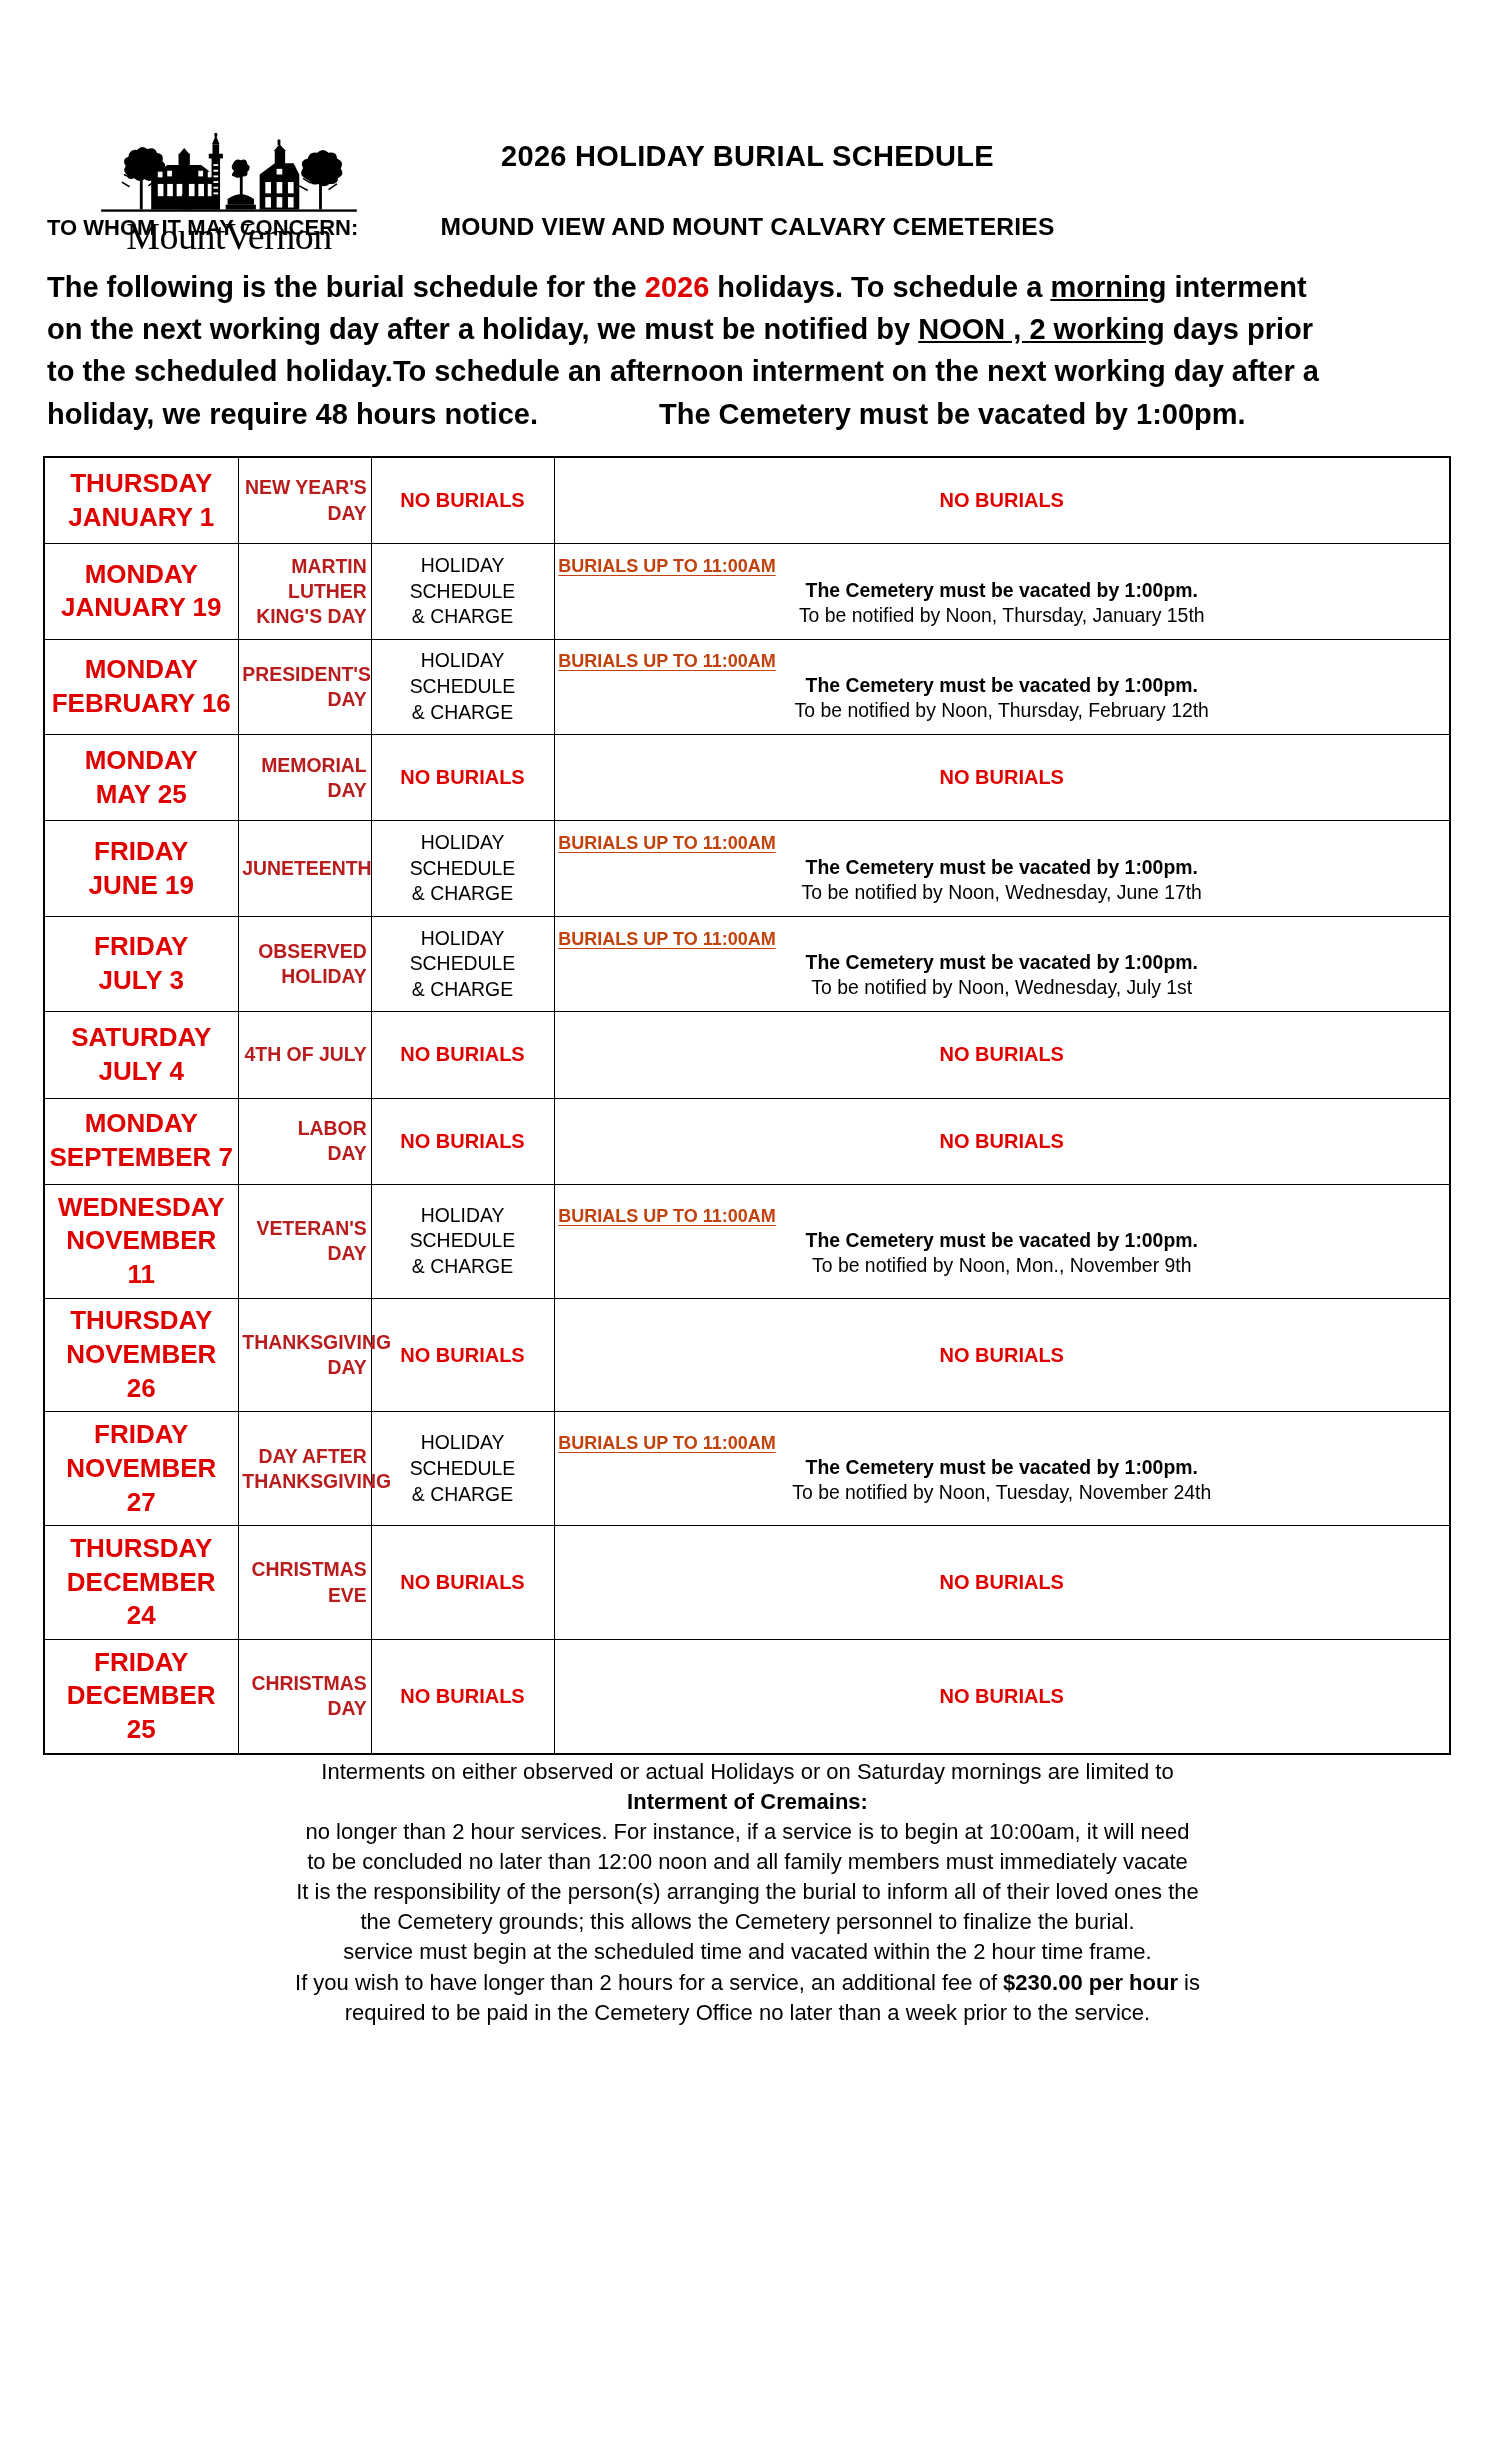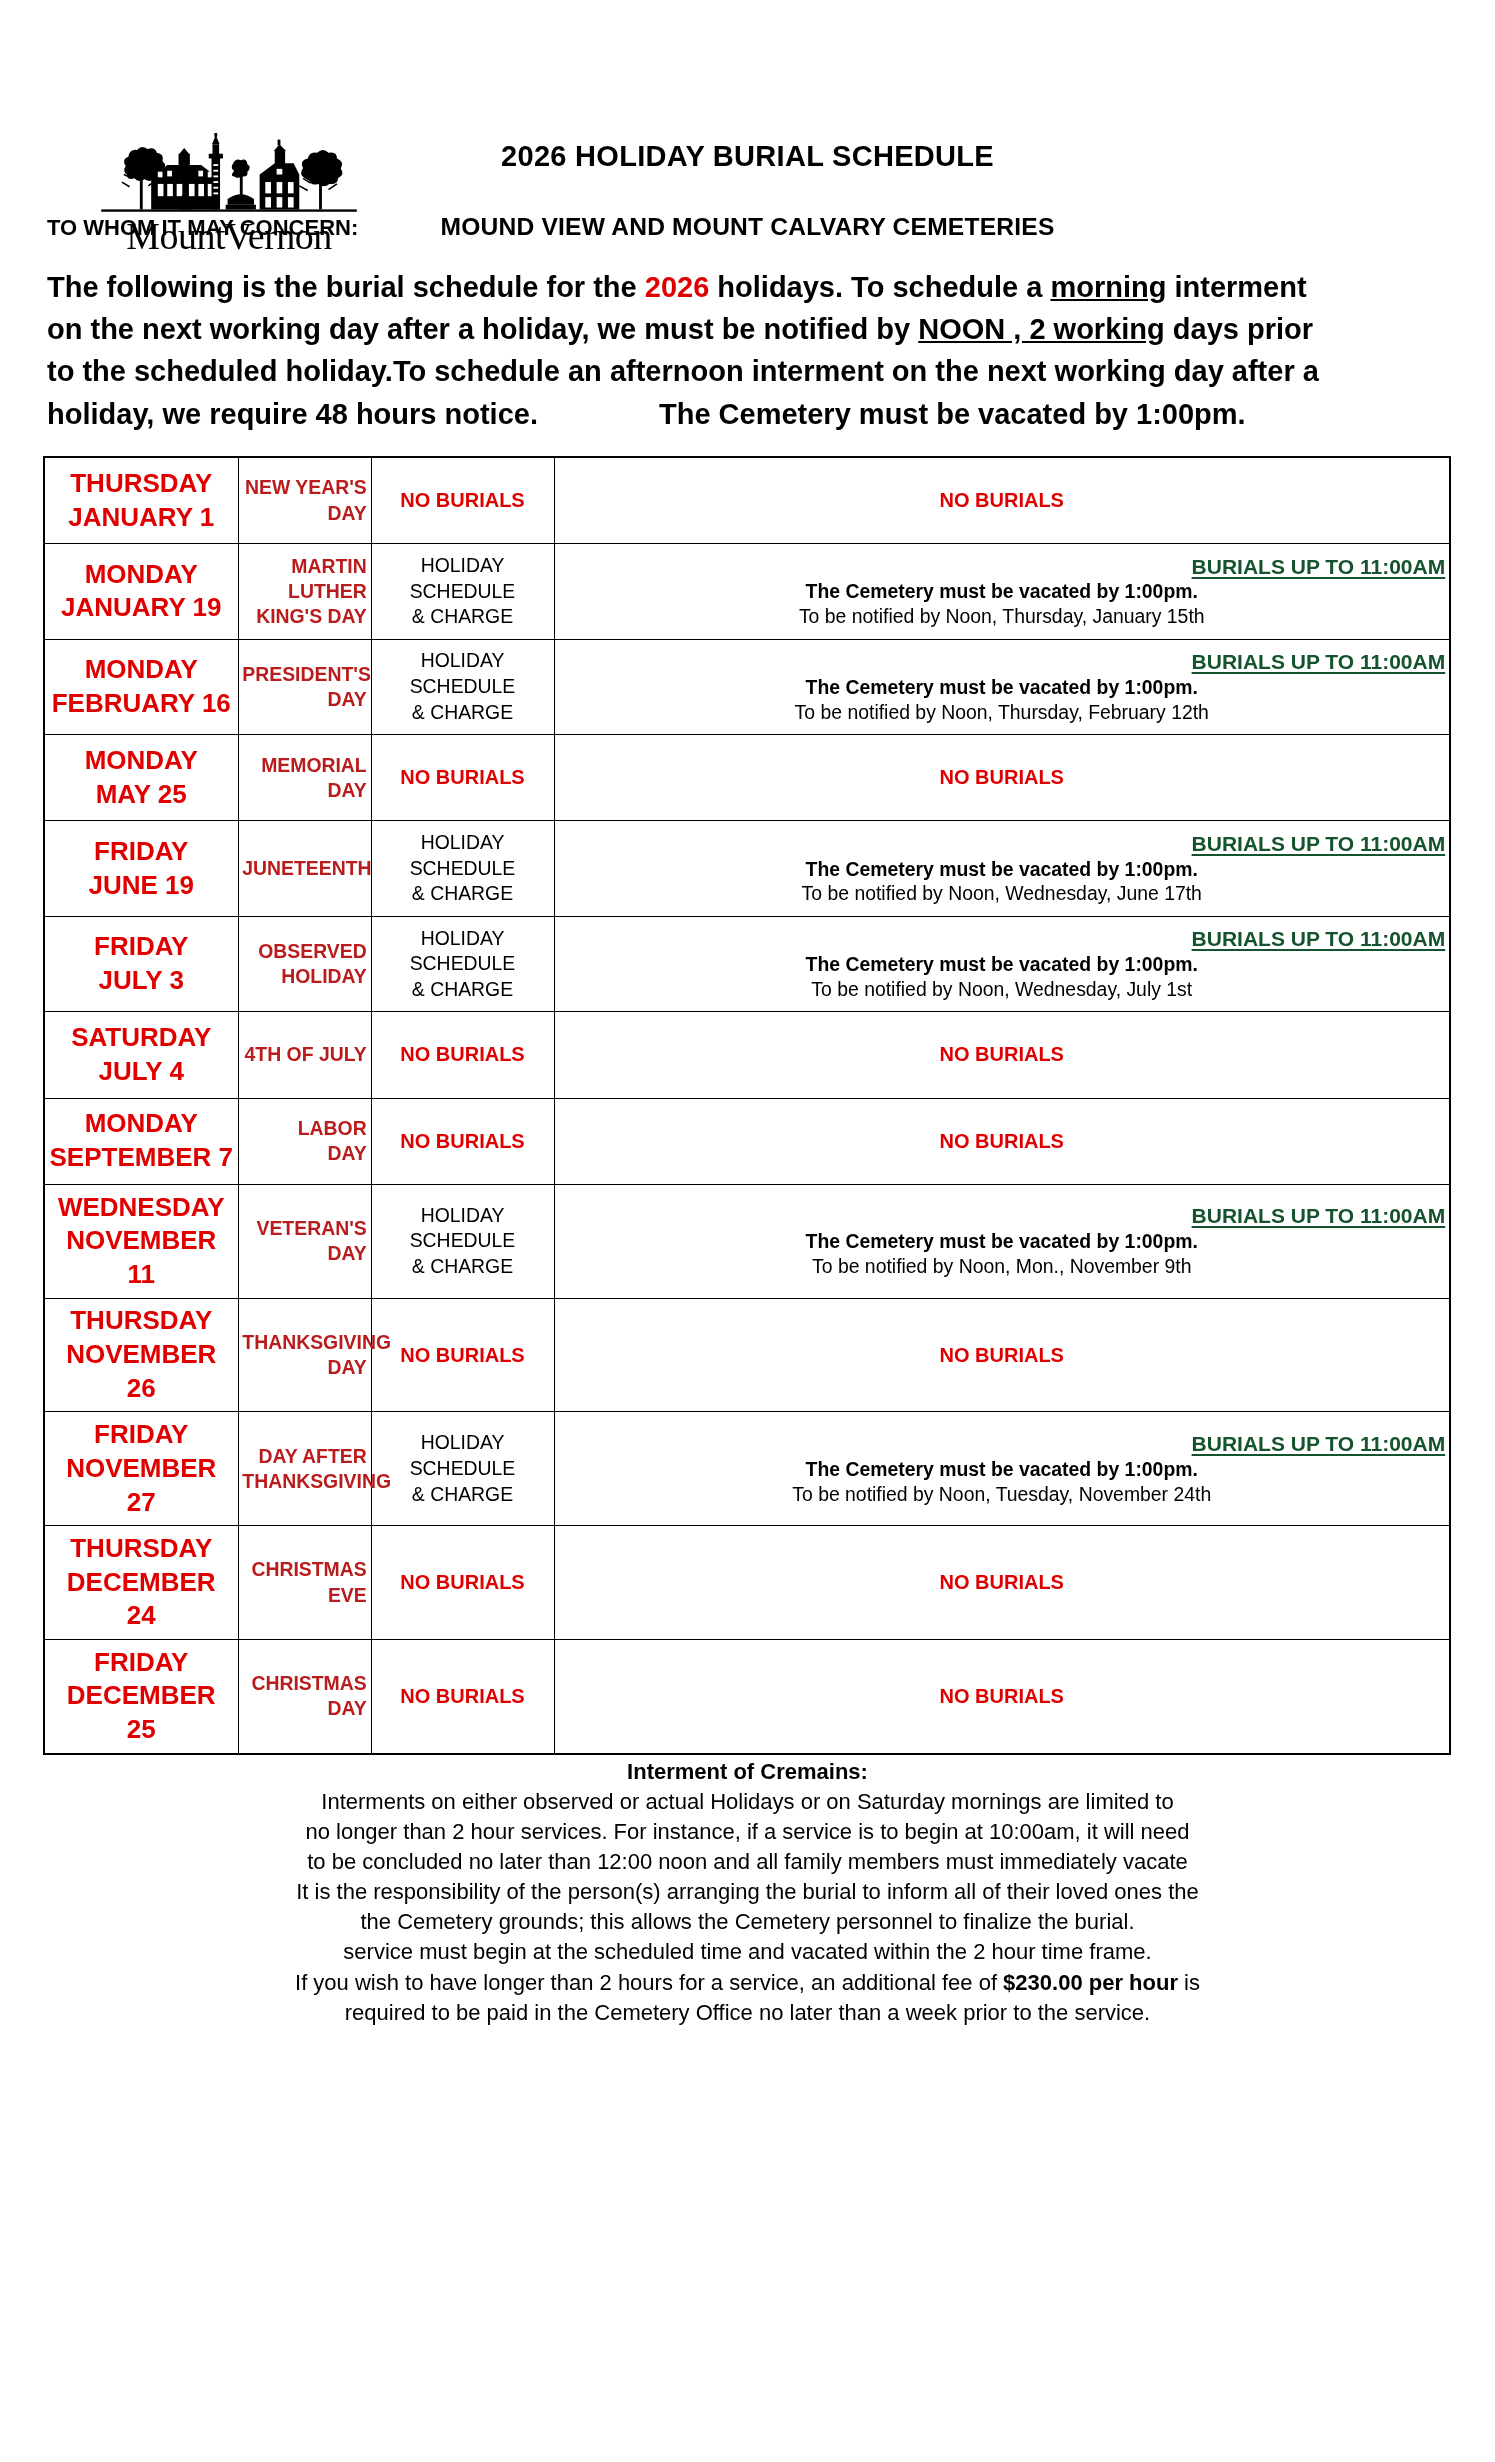--- a/index.html
+++ b/index.html
@@ -119,26 +119,26 @@
     line-height: 1.32;
   }
   .noburial {
     text-align: center;
     color: #e00000;
     font-weight: bold;
     font-size: 20px;
     text-underline-offset: 2.8px;
   }
   .b-title {
-    text-align: right;
-    font-weight: bold;
-    font-size: 21px;
+    text-align: left;
+    font-weight: bold;
+    font-size: 18px;
     text-decoration: underline;
     text-underline-offset: 2.8px;
-    color: #14532d;
+    color: #c2410c;
   }
   .b-vacate {
     text-align: center;
     font-weight: bold;
     font-size: 19.4px;
     color: #000;
     margin-top: 1.9px;
   }
   .b-notify {
     text-align: center;
@@ -549,22 +549,22 @@
           </td>
           <td>
             <div class="noburial">NO BURIALS</div>
           </td>
         </tr>
       </tbody>
   </table>
 </div>
 
 <div class="footer">
+  <span class="f-line">Interments on either observed or actual Holidays or on Saturday mornings are limited to</span>
   <span class="f-line f-head">Interment of Cremains:</span>
-  <span class="f-line">Interments on either observed or actual Holidays or on Saturday mornings are limited to</span>
   <span class="f-line">no longer than 2 hour services. For instance, if a service is to begin at 10:00am, it will need</span>
   <span class="f-line">to be concluded no later than 12:00 noon and all family members must immediately vacate</span>
   <span class="f-line">It is the responsibility of the person(s) arranging the burial to inform all of their loved ones the</span>
   <span class="f-line">the Cemetery grounds; this allows the Cemetery personnel to finalize the burial.</span>
   <span class="f-line">service must begin at the scheduled time and vacated within the 2 hour time frame.</span>
   <span class="f-line"><span>If you wish to have longer than 2 hours for a service, an additional fee of </span><b>$230.00 per hour</b><span> is</span></span>
   <span class="f-line">required to be paid in the Cemetery Office no later than a week prior to the service.</span>
 </div>
 
 

